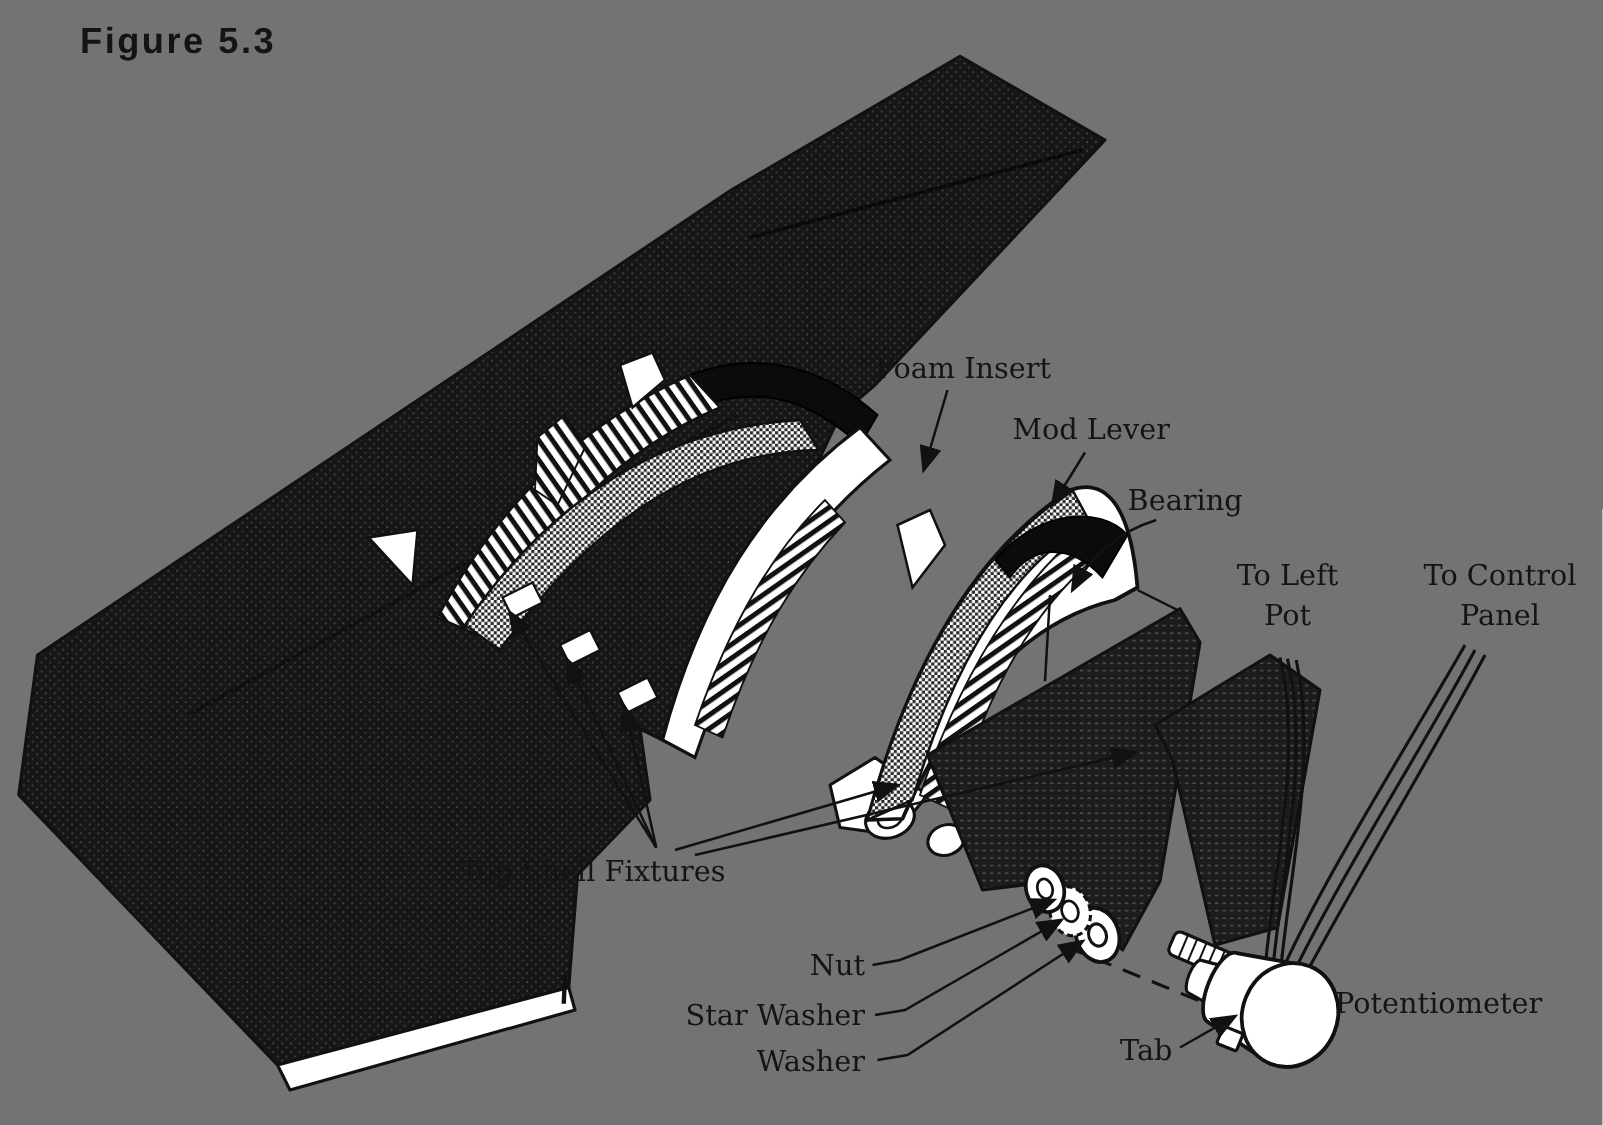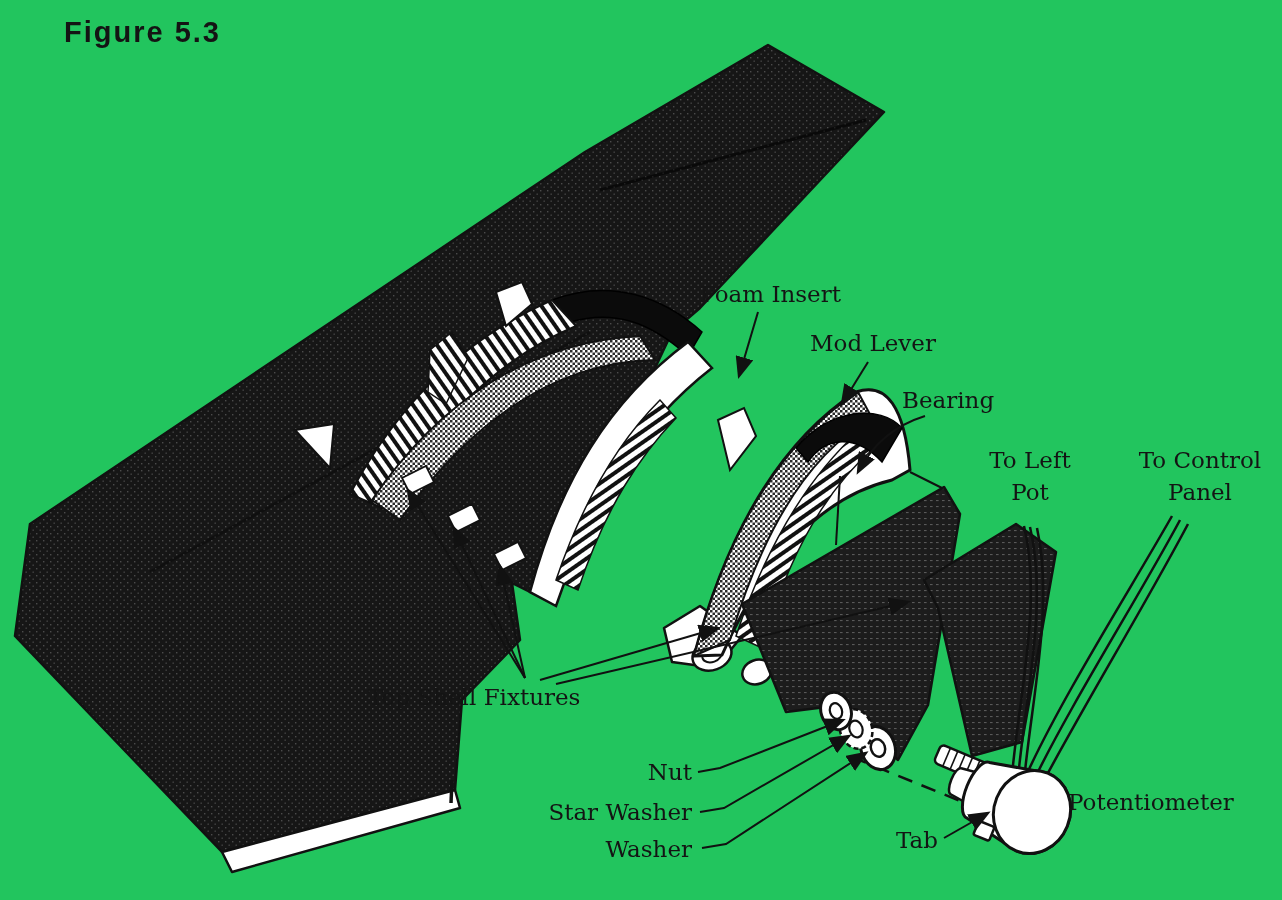--- a/index.html
+++ b/index.html
@@ -1,19 +1,19 @@
 <!DOCTYPE html>
 <html><head>
 <meta charset="utf-8">
 <style>
   html,body{margin:0;padding:0;background:#ffffff;}
   .stage{
     position:relative;
     width:1282px;height:900px;
-    background:#22c55e;
+    background:#737373;
     font-family:"DejaVu Serif", serif;
     overflow:hidden;
     text-decoration:underline;
   }
   svg{display:block;}
   text{fill:#141414;}
   .fig-title{
     font-family:"Liberation Sans", sans-serif;
     font-weight:bold;
     font-size:29px;

